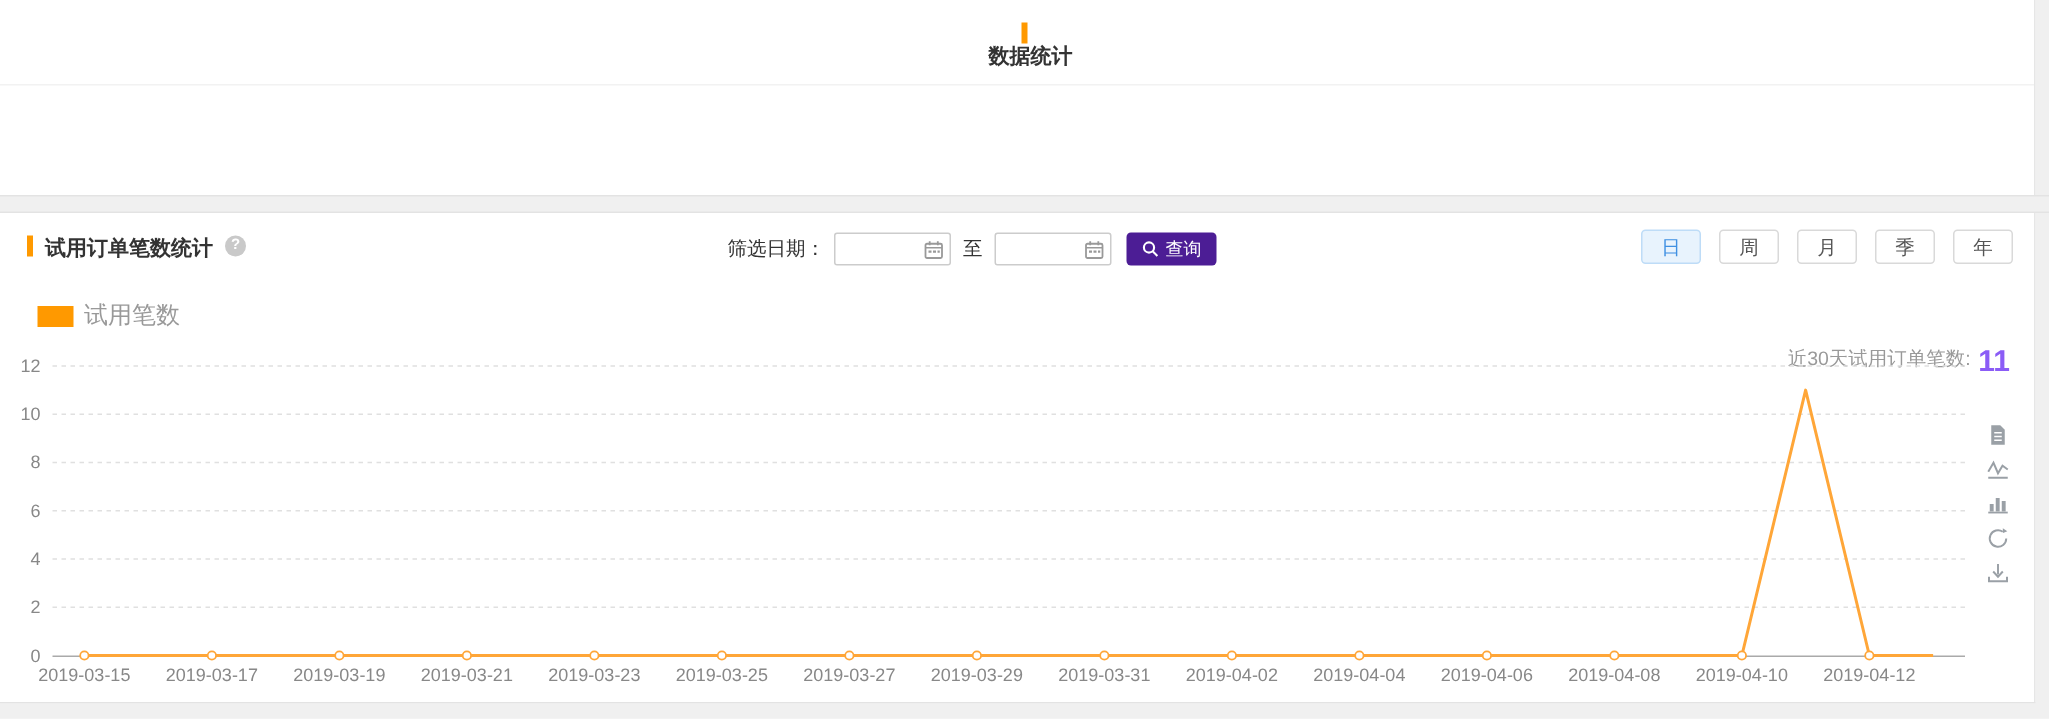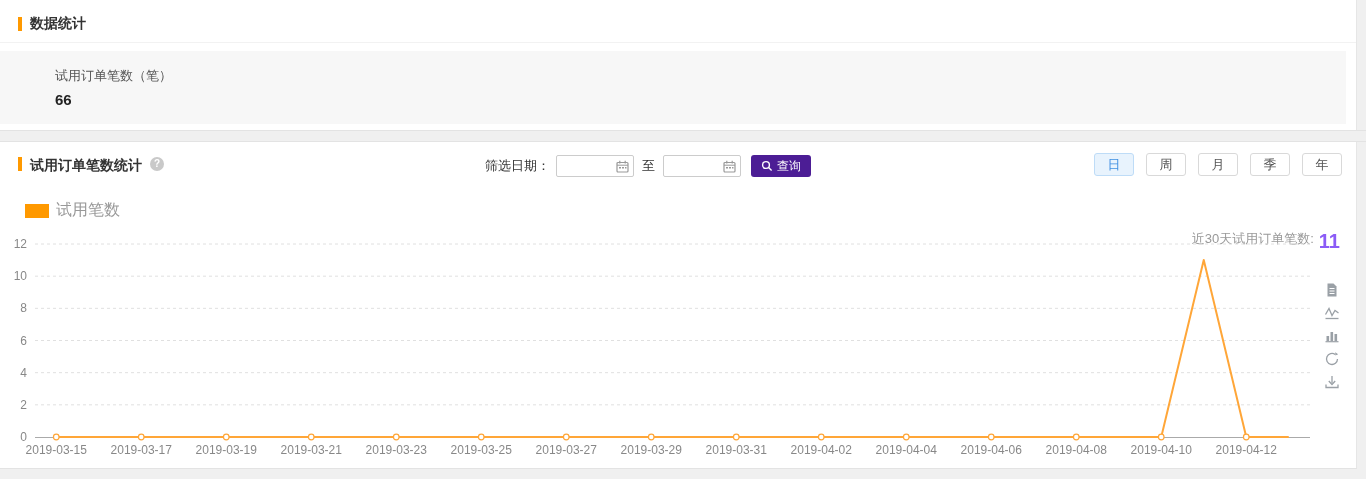--- a/index.html
+++ b/index.html
@@ -4,21 +4,21 @@
 <style>
   * { margin:0; padding:0; box-sizing:border-box; }
   html,body { width:1366px; height:479px; background:#f0f0f0; overflow:hidden;
               font-family:"Liberation Sans","DejaVu Sans",sans-serif; }
   .card { background:#fff; width:1357px; border-right:1px solid #e6e6e6; }
   .card1 { height:130px; }
   .gap { height:12px; background:#f0f0f0; border-top:1px solid #e3e3e3; border-bottom:1px solid #e3e3e3; }
   .card2 { height:327px; position:relative; border-bottom:1px solid #e3e3e3; }
 
   
-  .sec-header { display:flex; align-items:center; padding:15px 0 9px 18px; }
+  .sec-header { display:flex; align-items:center; padding:15px 0 9px 18px;flex-direction:column; }
   .accent-bar { width:4px; height:14px; background:#ff9900; margin-right:8px; display:inline-block; }
   .sec-title { font-size:14px; font-weight:bold; color:#333; }
   .card1 .sec-header { border-bottom:1px solid #f2f2f2; }
 
   
   .stat-panel { background:#f7f7f7; height:73px; margin:8px 10px 0 0; padding:16px 0 0 55px; }
   .stat-label { font-size:13px; color:#555; }
   .stat-value { font-size:15px; font-weight:bold; color:#222; margin-top:6px; }
 
   
@@ -56,24 +56,20 @@
   .toolbox { position:absolute; right:16px; top:140px; display:flex; flex-direction:column; }
   .tool { width:16px; height:16px; margin-bottom:7px; cursor:pointer; }
 </style>
 </head>
 <body>
 
 <div class="card card1">
   <div class="sec-header">
     <span class="accent-bar"></span>
     <span class="sec-title">数据统计</span>
-  </div>
-  <div class="stat-panel">
-    <div class="stat-label">试用订单笔数（笔）</div>
-    <div class="stat-value">66</div>
   </div>
 </div>
 
 <div class="gap"></div>
 
 <div class="card card2">
 
   <div class="c2-title">
     <span class="accent-bar"></span>
     <span class="sec-title">试用订单笔数统计</span>

